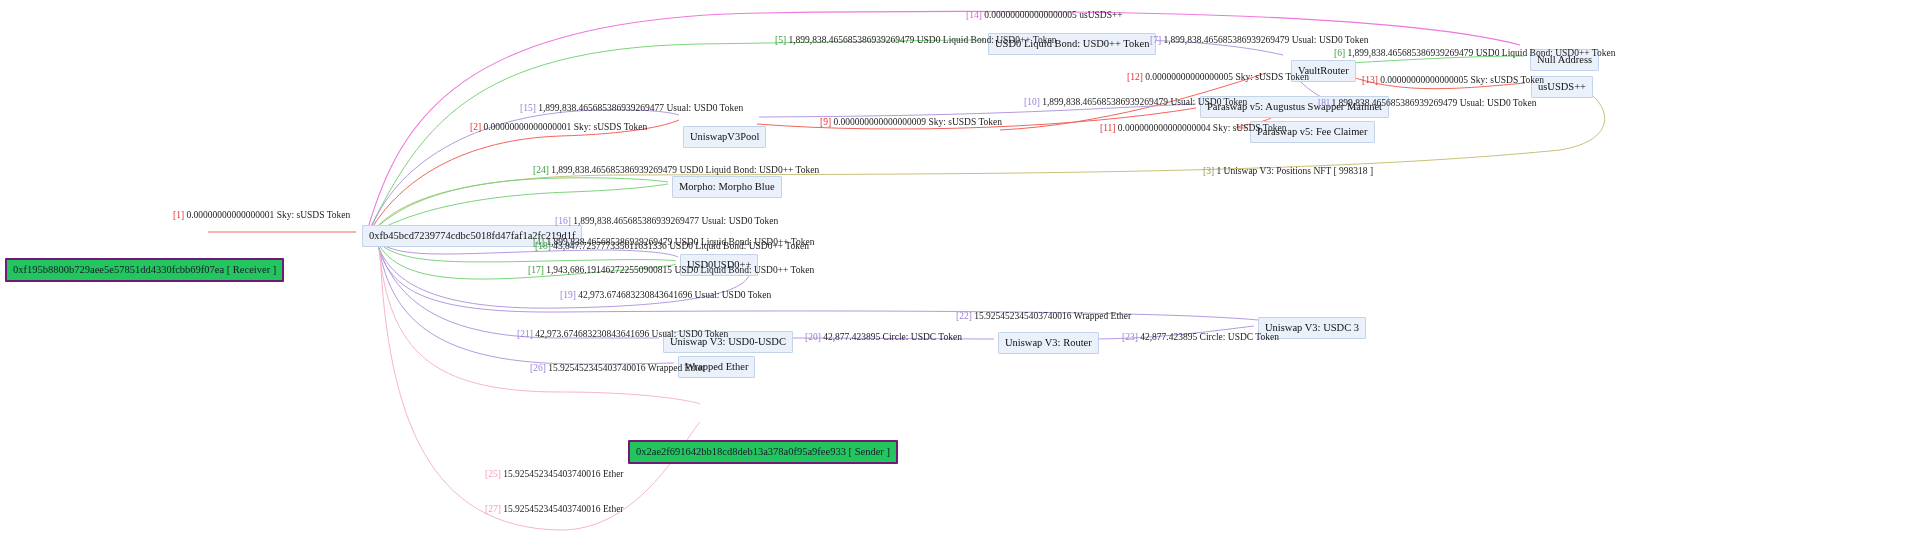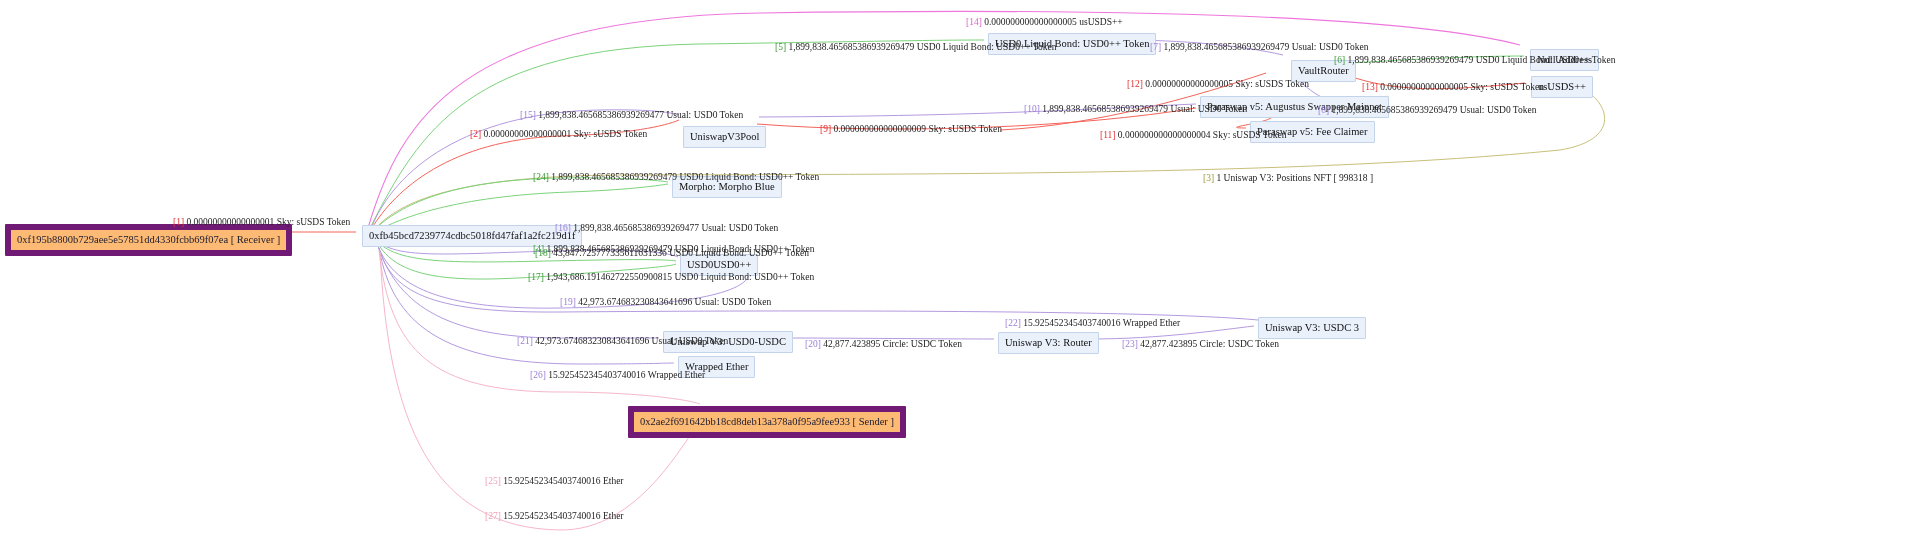--- a/index.html
+++ b/index.html
@@ -17,32 +17,32 @@
     color:#111;
     font-size:10.5px;
     font-family:"Liberation Serif", serif;
     line-height:1.1;
     text-align:center;
     white-space:nowrap;
     padding:4px 6px;
     border-radius:1px;
   }
   .node.actor{
-    background:#fdba74;
-    border:6px solid #701a75;
+    background:#22c55e;
+    border:2px solid #701a75;
     color:#1a1a2e;
+    margin-top:34px;
   }
   .edge-label{
     position:absolute;
     font-size:9.5px;
     font-family:"Liberation Serif", serif;
     white-space:nowrap;
     color:#222;
     line-height:1;
-    margin-top:7px;
   }
   .edge-label .idx{font-weight:normal;}
   .lbl-red .idx{color:#e03030;}
   .lbl-green .idx{color:#3a9a3a;}
   .lbl-purple .idx{color:#9b7fd4;}
   .lbl-magenta .idx{color:#e060c8;}
   .lbl-olive .idx{color:#9a9a3a;}
   .lbl-pink .idx{color:#f0a0b8;}
   .lbl-red{color:#222;}
   svg.wires{position:absolute;left:0;top:0;width:1920px;height:545px;overflow:visible;}
@@ -163,20 +163,20 @@
       <div class="edge-label lbl-red" style="left: 1127px; top: 73px;"><span class="idx">[12]</span> <span>0.00000000000000005</span> <span>Sky: sUSDS Token</span></div>
       <div class="edge-label lbl-red" style="left: 1362px; top: 76px;"><span class="idx">[13]</span> <span>0.00000000000000005</span> <span>Sky: sUSDS Token</span></div>
       <div class="edge-label lbl-magenta" style="left: 966px; top: 11px;"><span class="idx">[14]</span> <span>0.000000000000000005</span> <span>usUSDS++</span></div>
       <div class="edge-label lbl-purple" style="left: 520px; top: 104px;"><span class="idx">[15]</span> <span>1,899,838.465685386939269477</span> <span>Usual: USD0 Token</span></div>
       <div class="edge-label lbl-purple" style="left: 555px; top: 217px;"><span class="idx">[16]</span> <span>1,899,838.465685386939269477</span> <span>Usual: USD0 Token</span></div>
       <div class="edge-label lbl-green" style="left: 528px; top: 266px;"><span class="idx">[17]</span> <span>1,943,686.191462722550900815</span> <span>USD0 Liquid Bond: USD0++ Token</span></div>
       <div class="edge-label lbl-green" style="left: 535px; top: 242px;"><span class="idx">[18]</span> <span>43,847.725777335611631336</span> <span>USD0 Liquid Bond: USD0++ Token</span></div>
       <div class="edge-label lbl-purple" style="left: 560px; top: 291px;"><span class="idx">[19]</span> <span>42,973.674683230843641696</span> <span>Usual: USD0 Token</span></div>
       <div class="edge-label lbl-purple" style="left: 805px; top: 333px;"><span class="idx">[20]</span> <span>42,877.423895</span> <span>Circle: USDC Token</span></div>
       <div class="edge-label lbl-purple" style="left: 517px; top: 330px;"><span class="idx">[21]</span> <span>42,973.674683230843641696</span> <span>Usual: USD0 Token</span></div>
-      <div class="edge-label lbl-purple" style="left: 1005px; top: 312px;"><span class="idx">[22]</span> <span>15.925452345403740016</span> <span>Wrapped Ether</span></div>
+      <div class="edge-label lbl-purple" style="left: 956px; top: 312px;"><span class="idx">[22]</span> <span>15.925452345403740016</span> <span>Wrapped Ether</span></div>
       <div class="edge-label lbl-purple" style="left: 1122px; top: 333px;"><span class="idx">[23]</span> <span>42,877.423895</span> <span>Circle: USDC Token</span></div>
       <div class="edge-label lbl-green" style="left: 533px; top: 166px;"><span class="idx">[24]</span> <span>1,899,838.465685386939269479</span> <span>USD0 Liquid Bond: USD0++ Token</span></div>
       <div class="edge-label lbl-pink" style="left: 485px; top: 470px;"><span class="idx">[25]</span> <span>15.925452345403740016</span> <span>Ether</span></div>
       <div class="edge-label lbl-purple" style="left: 530px; top: 364px;"><span class="idx">[26]</span> <span>15.925452345403740016</span> <span>Wrapped Ether</span></div>
       <div class="edge-label lbl-pink" style="left: 485px; top: 505px;"><span class="idx">[27]</span> <span>15.925452345403740016</span> <span>Ether</span></div>
     </div>
 </div>
 
 </body></html>

